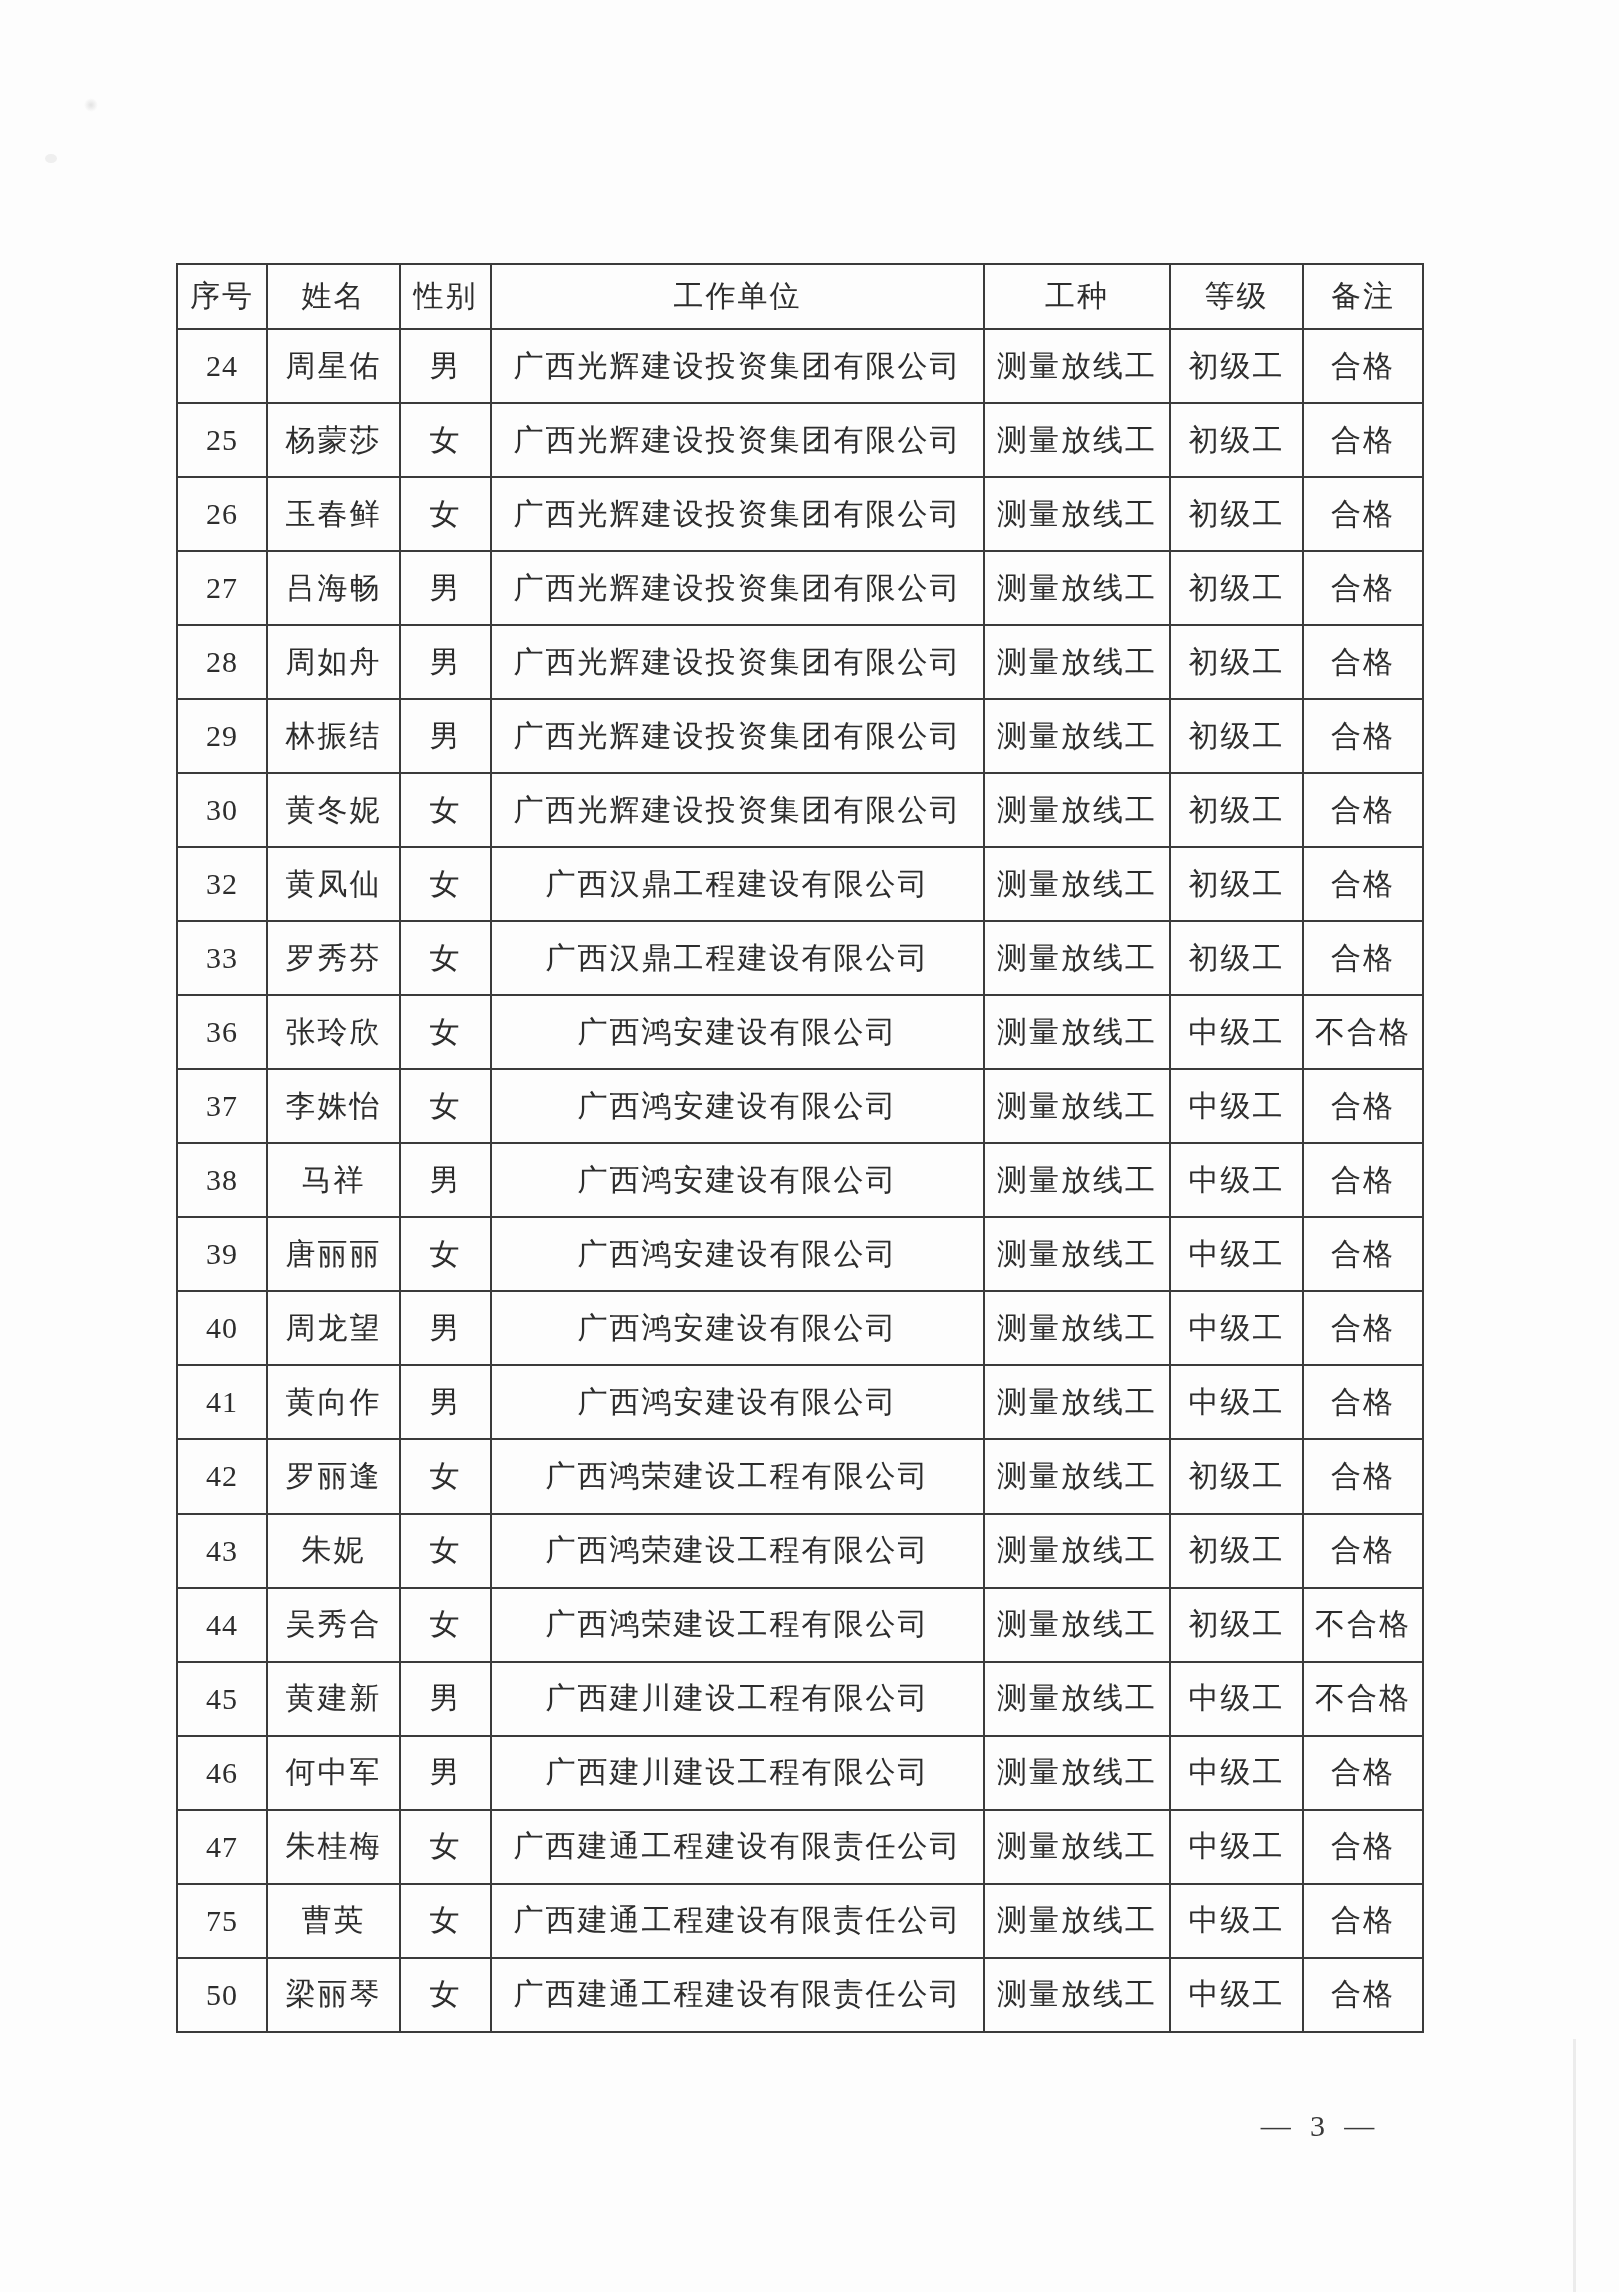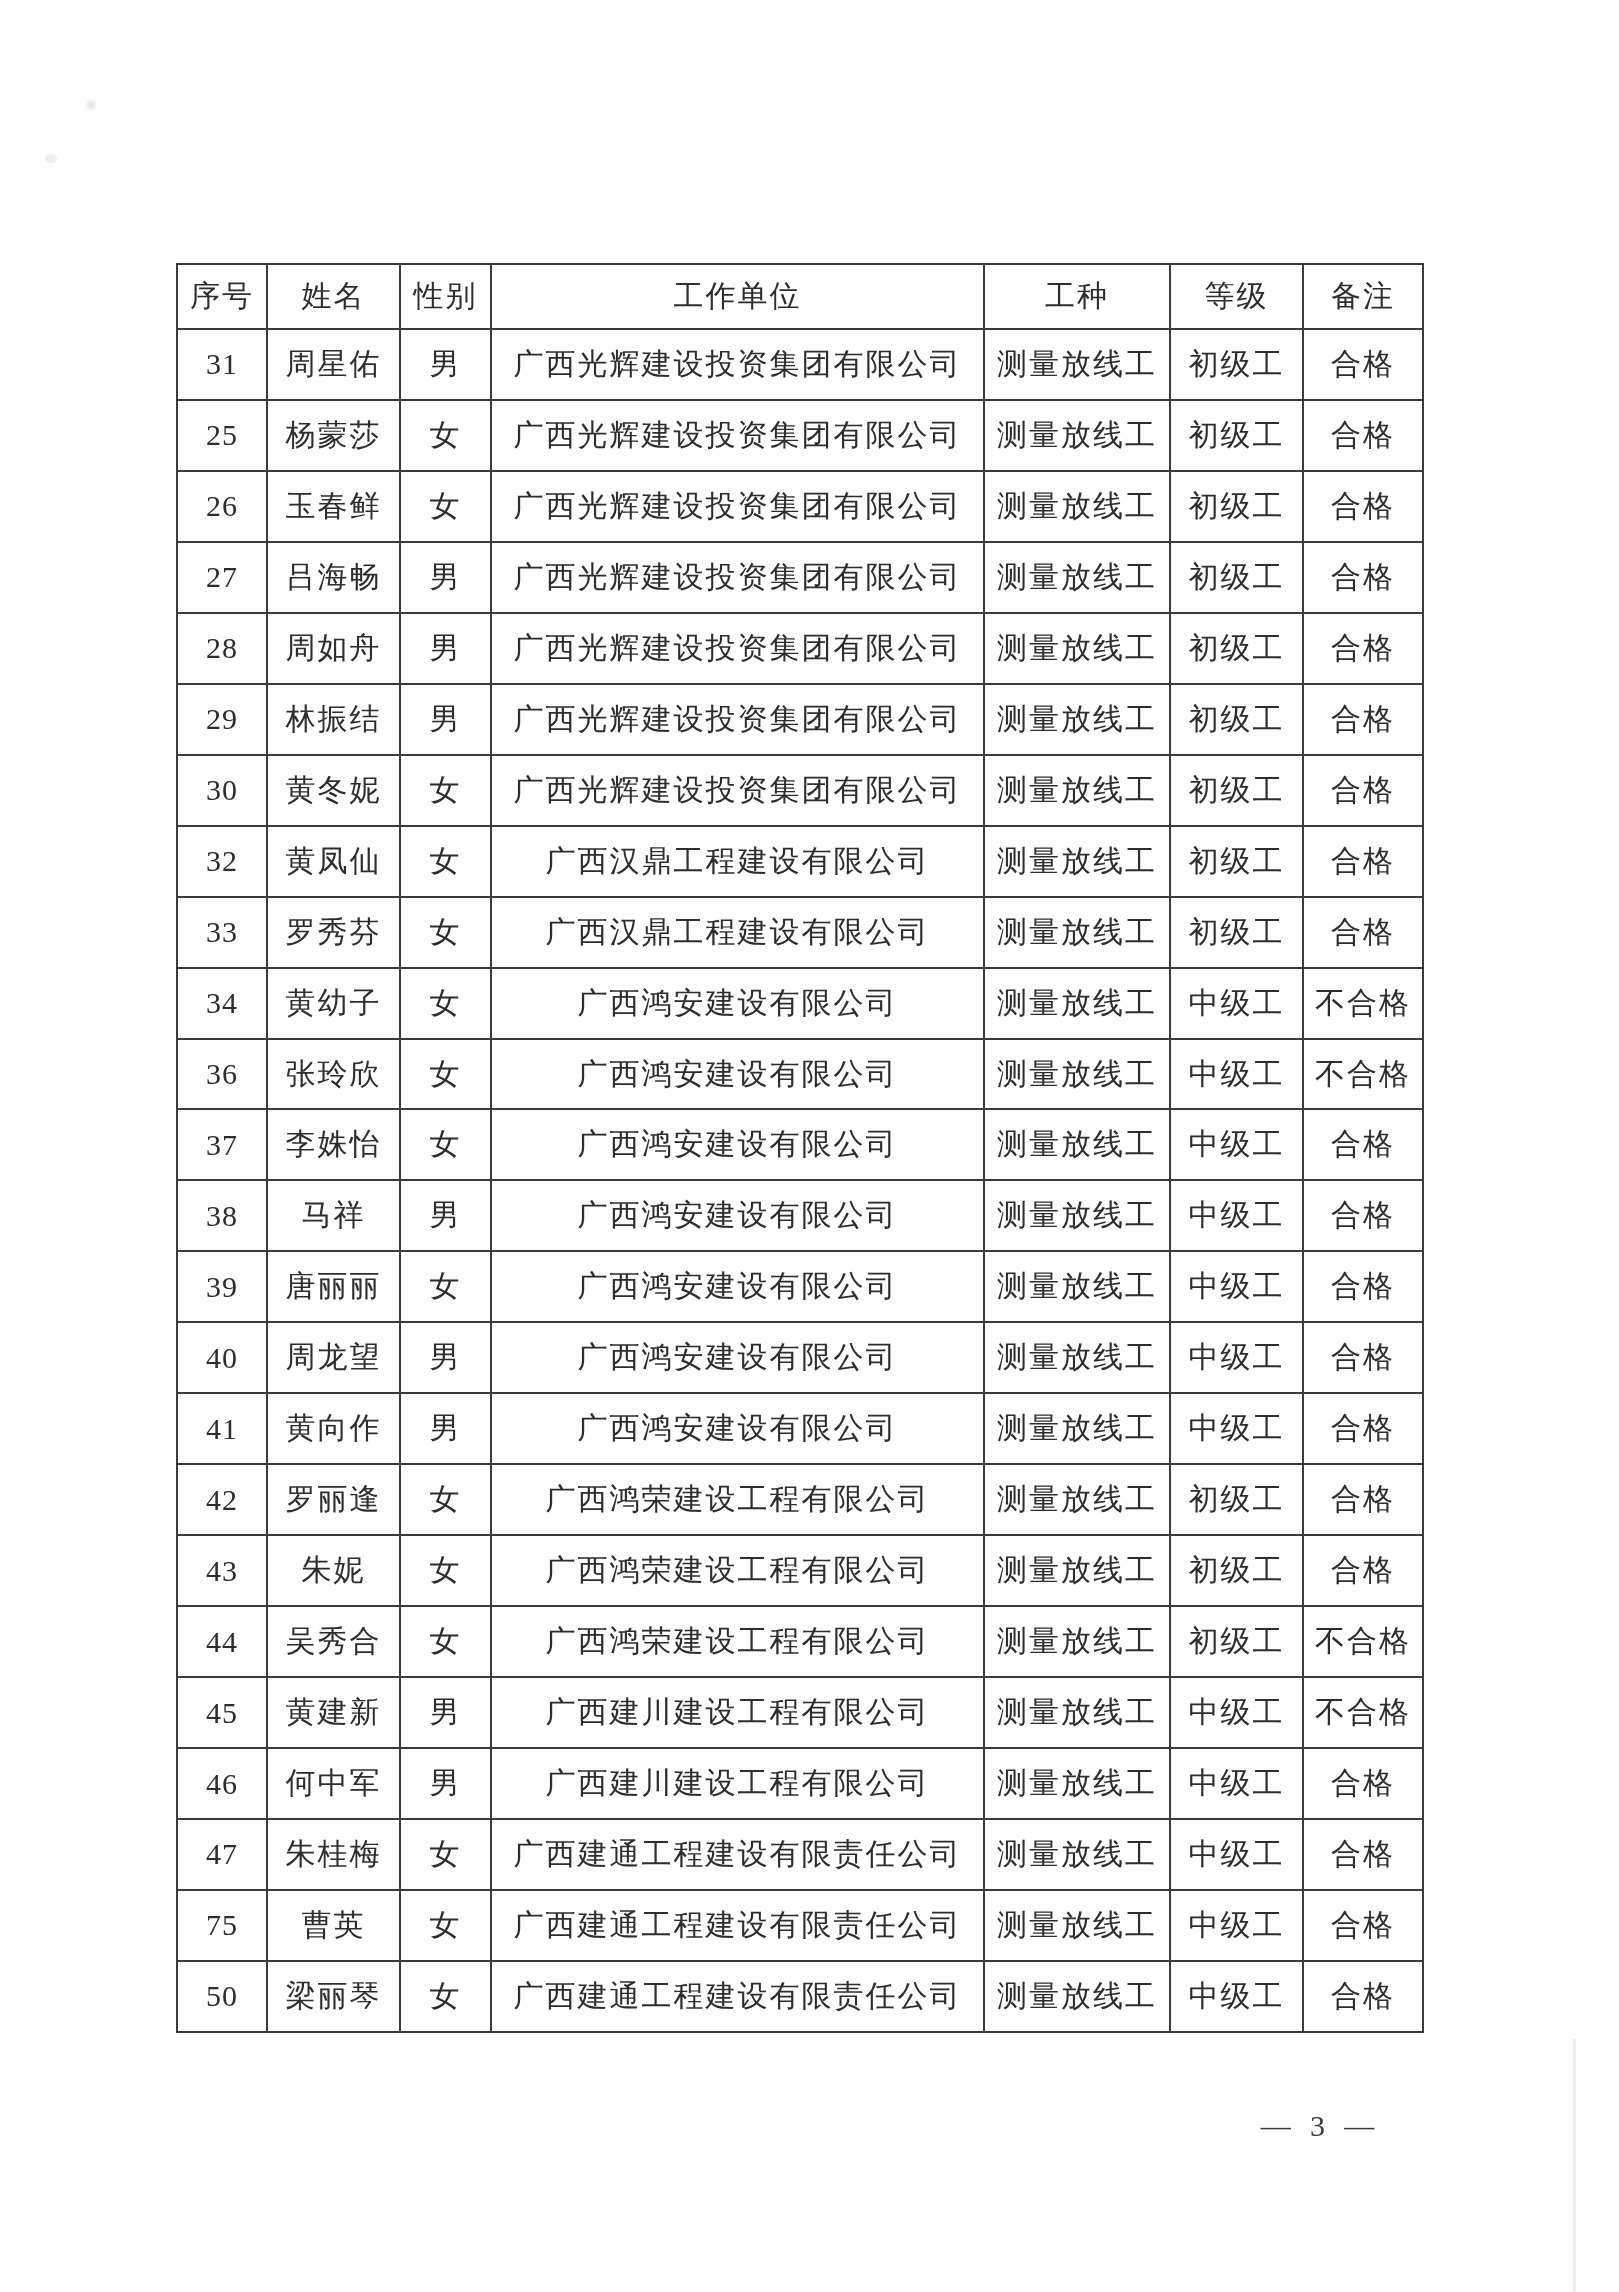--- a/index.html
+++ b/index.html
@@ -107,21 +107,21 @@
         <th>姓名</th>
         <th>性别</th>
         <th>工作单位</th>
         <th>工种</th>
         <th>等级</th>
         <th>备注</th>
       </tr>
     </thead>
     <tbody>
       <tr>
-          <td class="cell-no">31</td>
+          <td class="cell-no">24</td>
           <td>周星佑</td>
           <td>男</td>
           <td>广西光辉建设投资集团有限公司</td>
           <td>测量放线工</td>
           <td>初级工</td>
           <td>合格</td>
         </tr>
         <tr>
           <td class="cell-no">25</td>
           <td>杨蒙莎</td>
@@ -188,29 +188,20 @@
         <tr>
           <td class="cell-no">33</td>
           <td>罗秀芬</td>
           <td>女</td>
           <td>广西汉鼎工程建设有限公司</td>
           <td>测量放线工</td>
           <td>初级工</td>
           <td>合格</td>
         </tr>
         <tr>
-          <td class="cell-no">34</td>
-          <td>黄幼子</td>
-          <td>女</td>
-          <td>广西鸿安建设有限公司</td>
-          <td>测量放线工</td>
-          <td>中级工</td>
-          <td>不合格</td>
-        </tr>
-        <tr>
           <td class="cell-no">36</td>
           <td>张玲欣</td>
           <td>女</td>
           <td>广西鸿安建设有限公司</td>
           <td>测量放线工</td>
           <td>中级工</td>
           <td>不合格</td>
         </tr>
         <tr>
           <td class="cell-no">37</td>

